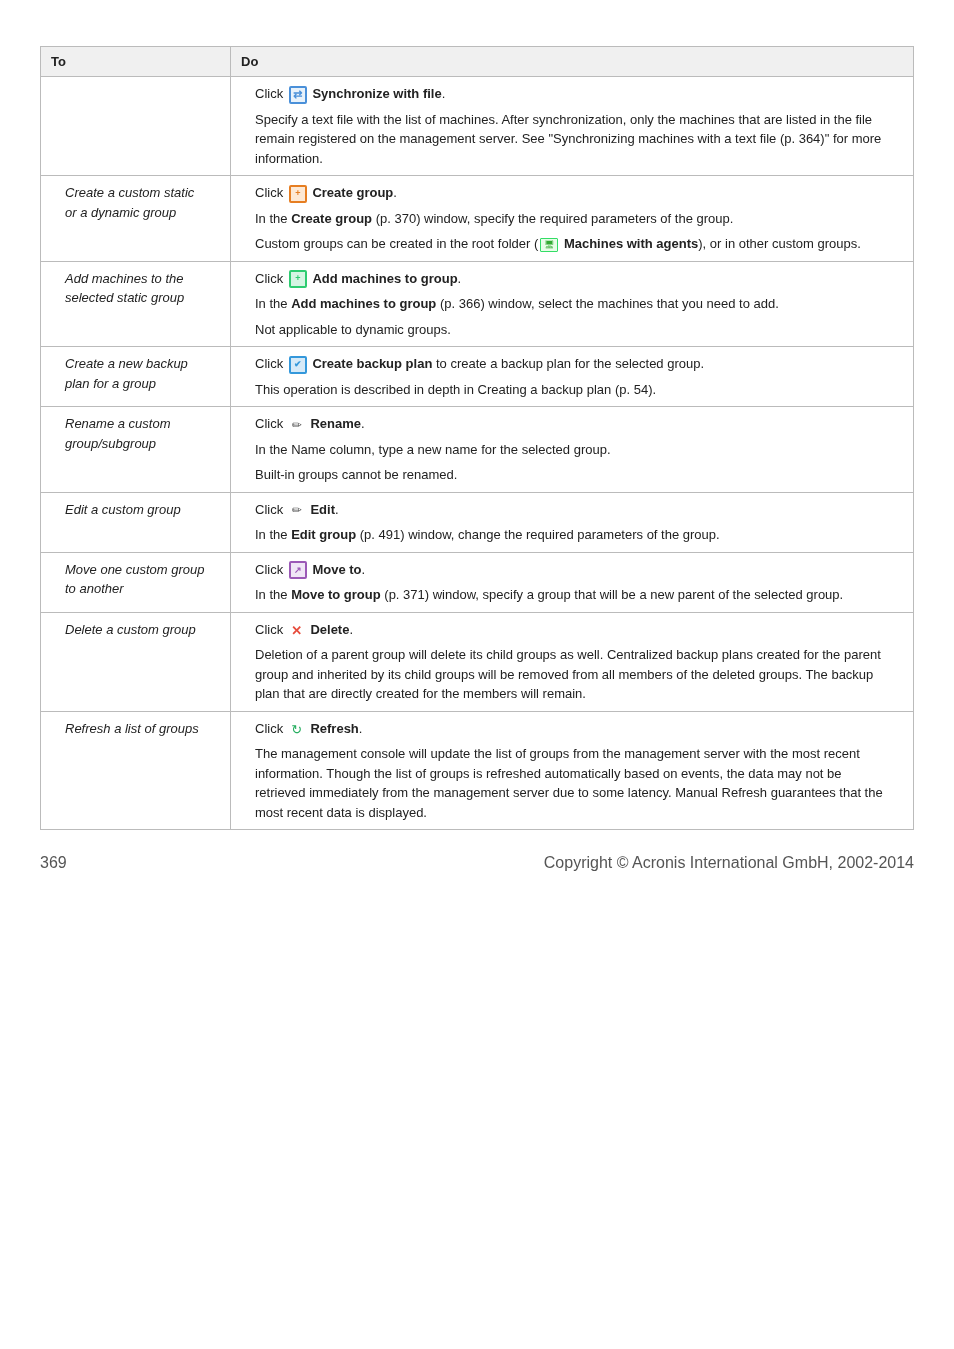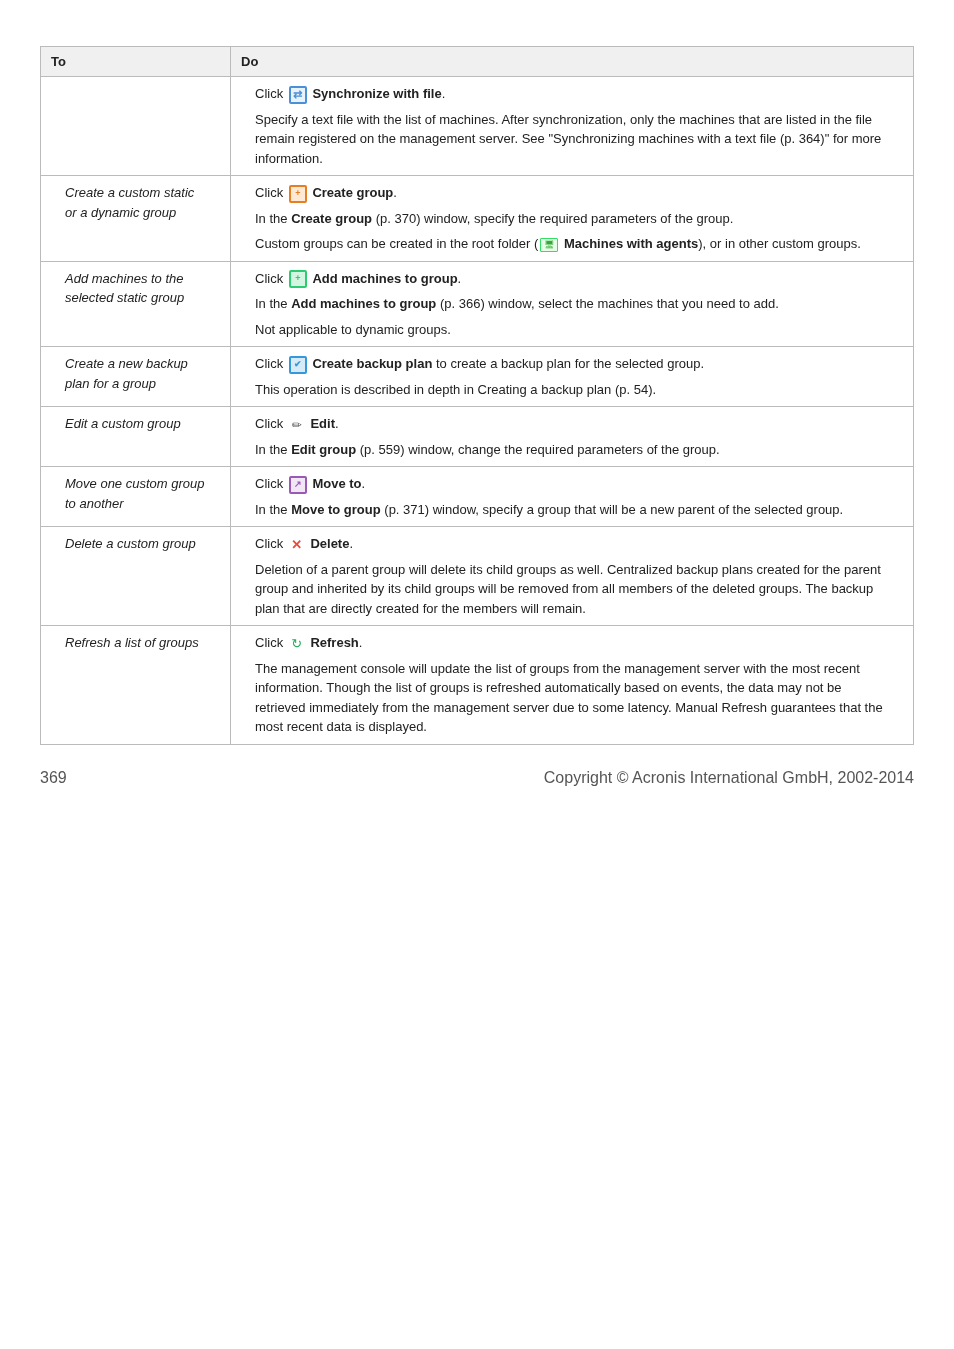--- a/index.html
+++ b/index.html
@@ -205,24 +205,32 @@
         </td>
       </tr>
       <tr>
         <td>Create a new backup plan for a group</td>
         <td>
           <div class="cell-block">Click <span class="icon-backup-plan" title="Create backup plan">✔</span> <span class="bold">Create backup plan</span> to create a backup plan for the selected group.</div>
           <div class="cell-block">This operation is described in depth in Creating a backup plan (p. 54).</div>
         </td>
       </tr>
       <tr>
+        <td>Rename a custom group/subgroup</td>
+        <td>
+          <div class="cell-block">Click <span class="icon-rename" title="Rename">✏</span> <span class="bold">Rename</span>.</div>
+          <div class="cell-block">In the Name column, type a new name for the selected group.</div>
+          <div class="cell-block">Built-in groups cannot be renamed.</div>
+        </td>
+      </tr>
+      <tr>
         <td>Edit a custom group</td>
         <td>
           <div class="cell-block">Click <span class="icon-edit" title="Edit">✏</span> <span class="bold">Edit</span>.</div>
-          <div class="cell-block"><span>In the </span><span class="bold">Edit group</span><span> (p. 559) window, change the required parameters of the group.</span></div>
+          <div class="cell-block"><span>In the </span><span class="bold">Edit group</span><span> (p. 491) window, change the required parameters of the group.</span></div>
         </td>
       </tr>
       <tr>
         <td>Move one custom group to another</td>
         <td>
           <div class="cell-block">Click <span class="icon-move" title="Move to">↗</span> <span class="bold">Move to</span>.</div>
           <div class="cell-block"><span>In the </span><span class="bold">Move to group</span><span> (p. 371) window, specify a group that will be a new parent of the selected group.</span></div>
         </td>
       </tr>
       <tr>

